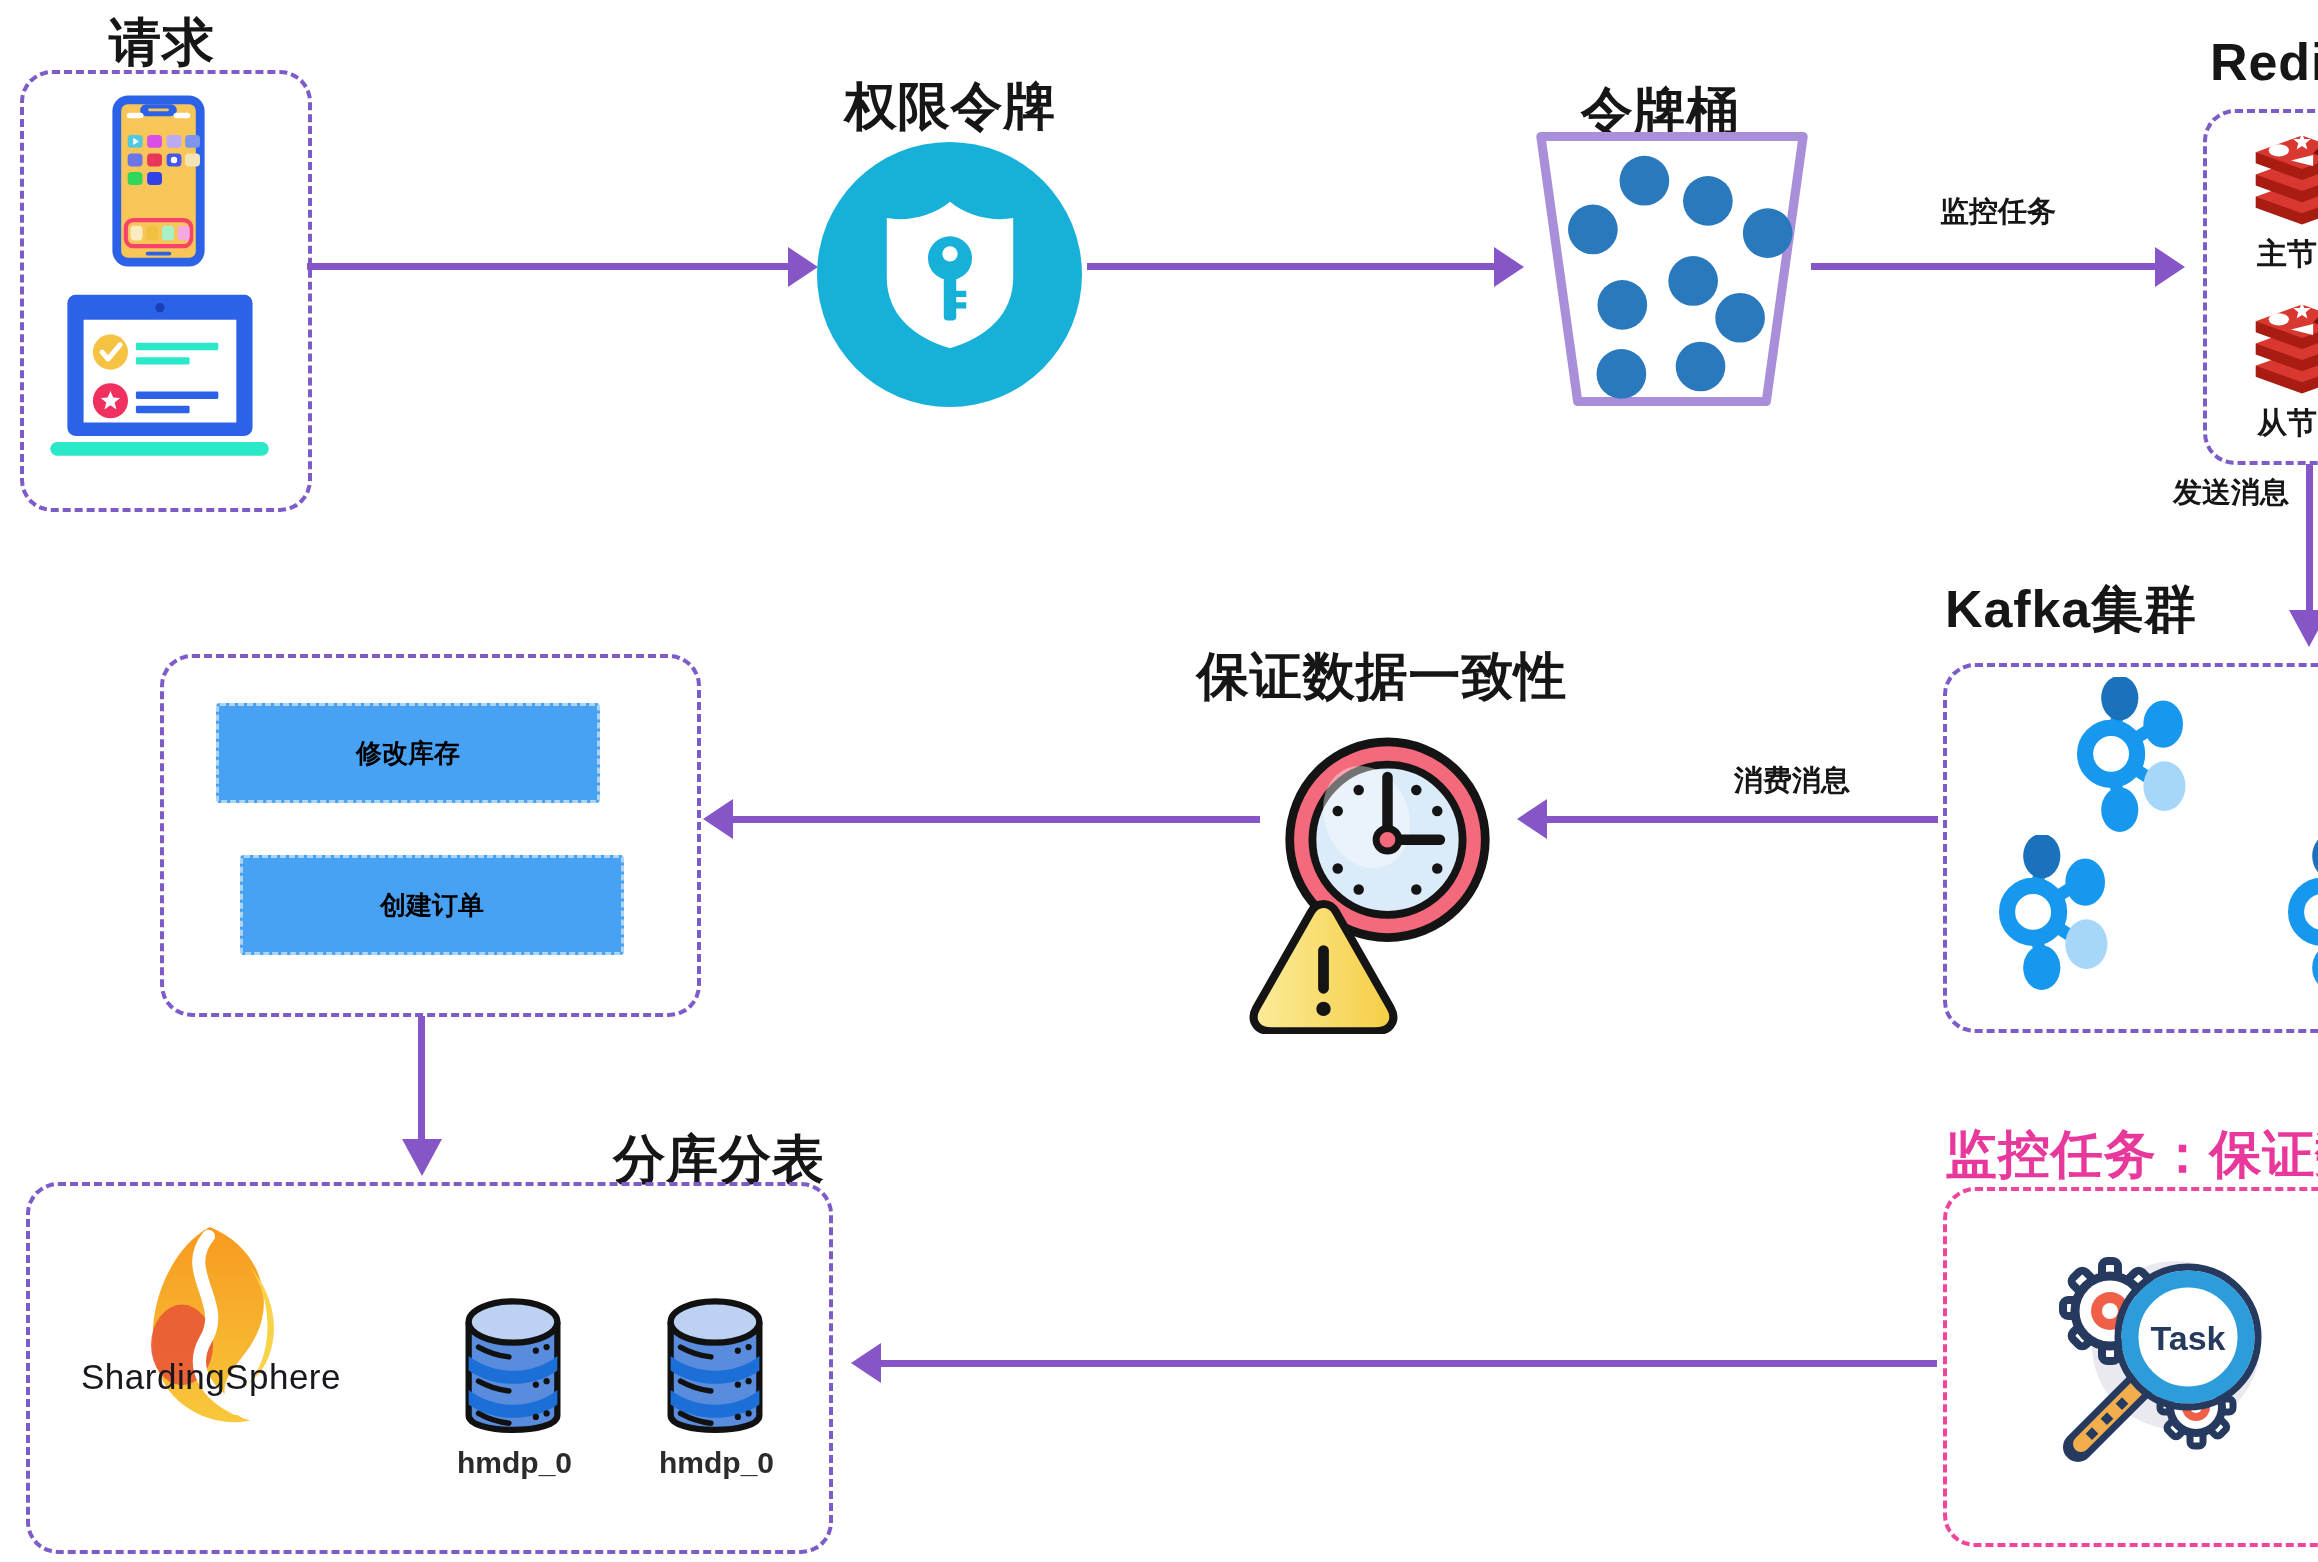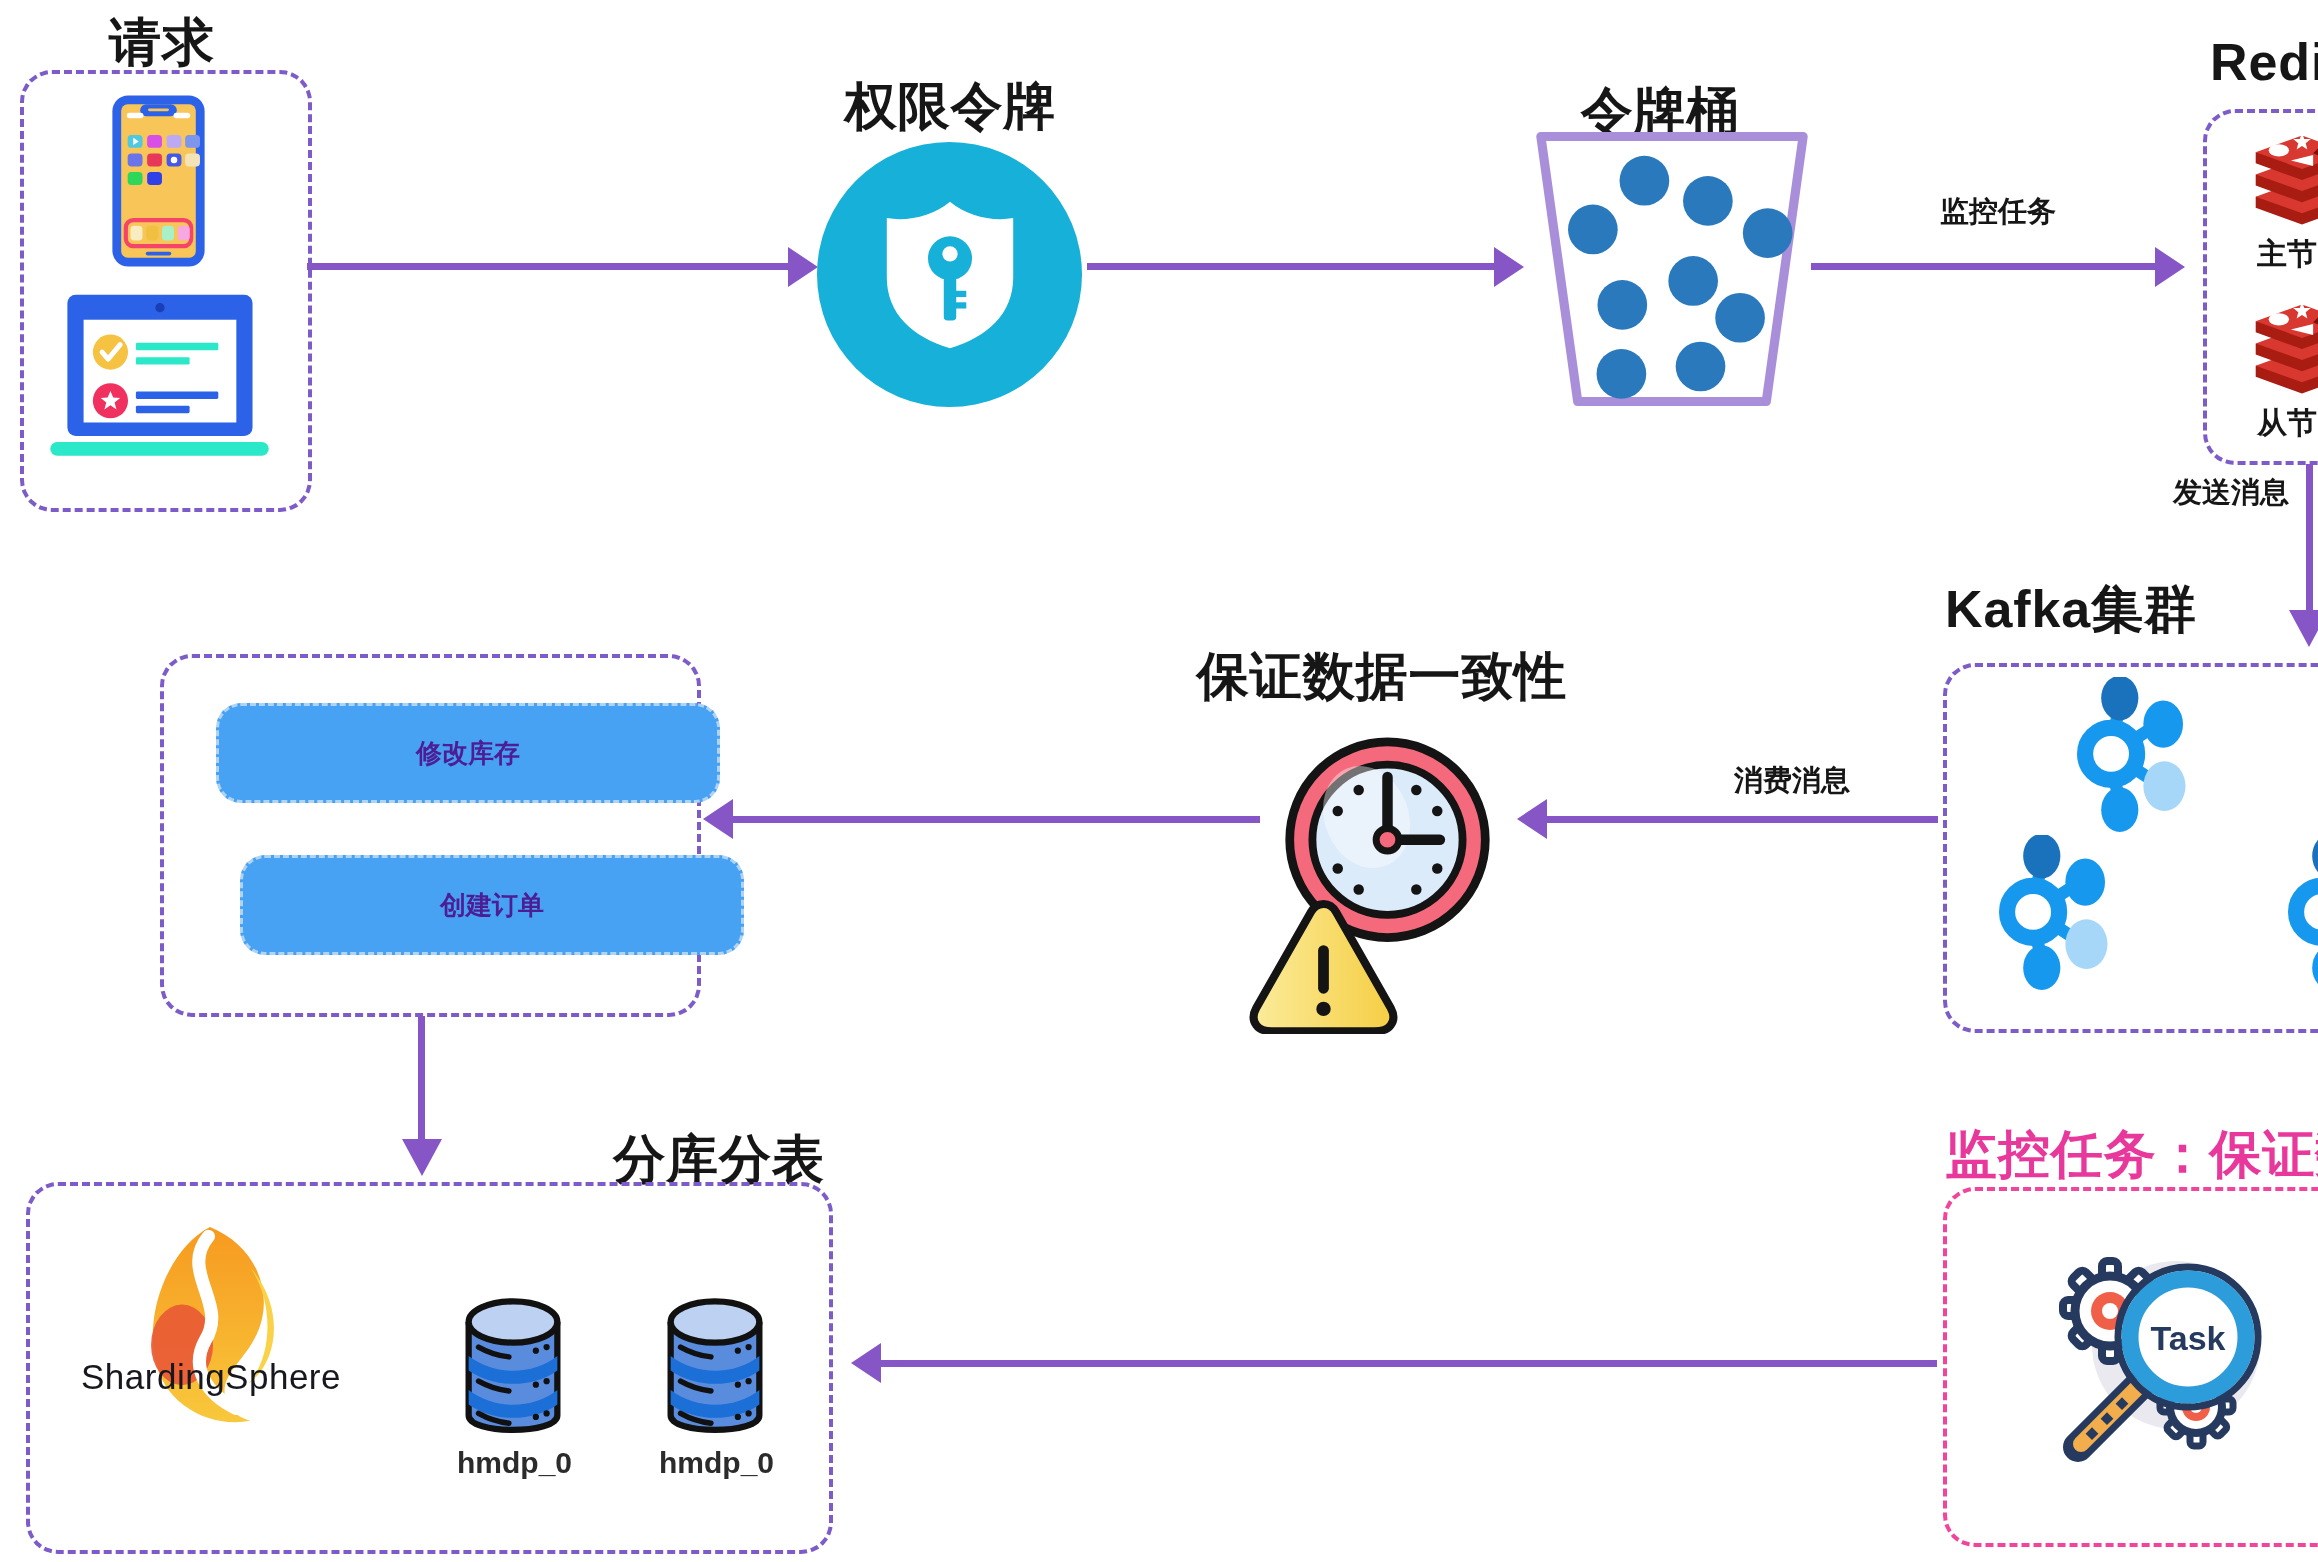--- a/index.html
+++ b/index.html
@@ -10,22 +10,22 @@
   .center{text-align:center;}
   .dash-box{border:4.6px dashed #7D5BC8;border-radius:32px;background:transparent;}
   .dash-box.pink{border-color:#F2449C;}
   .arrow-line{background:#8656C6;}
   .head-right{width:0;height:0;border-top:20.4px solid transparent;border-bottom:20.4px solid transparent;border-left:30px solid #8656C6;}
   .head-left{width:0;height:0;border-top:20.4px solid transparent;border-bottom:20.4px solid transparent;border-right:30px solid #8656C6;}
   .head-down{width:0;height:0;border-left:20.4px solid transparent;border-right:20.4px solid transparent;border-top:37px solid #8656C6;}
   .arrow-label{font-size:29px;font-weight:700;color:#161616;}
   .node-label{font-size:30px;font-weight:700;color:#161616;text-align:center;}
   .cyan-circle{width:265px;height:265px;border-radius:50%;background:#17B0D8;}
-  .btn{left:216px;width:504px;height:100px;background:#47A2F3;border:3.7px dashed #AFD3F2;border-radius:25px;
-       display:flex;align-items:center;justify-content:center;font-size:26px;font-weight:700;color:#4c1d95;box-sizing:border-box;}
+  .btn{left:216px;width:384px;height:100px;background:#47A2F3;border:3.7px dashed #AFD3F2;border-radius:4px;
+       display:flex;align-items:center;justify-content:center;font-size:26px;font-weight:700;color:#000000;box-sizing:border-box;}
   .pink-title{color:#E8389B;}
   .db-label{font-size:30px;font-weight:700;color:#2b2b2b;text-align:center;}
   .logo-text{font-size:35px;color:#17181D;text-align:center;letter-spacing:0.5px;}
 </style>
 </head>
 <body>
 
 <div class="abs sec-title center" style="left:46px;top:8.3px;width:232px;">请求</div>
 <div class="abs sec-title center" style="left:830px;top:72px;width:241px;">权限令牌</div>
 <div class="abs sec-title center" style="left:1544px;top:77px;width:232px;">令牌桶</div>

